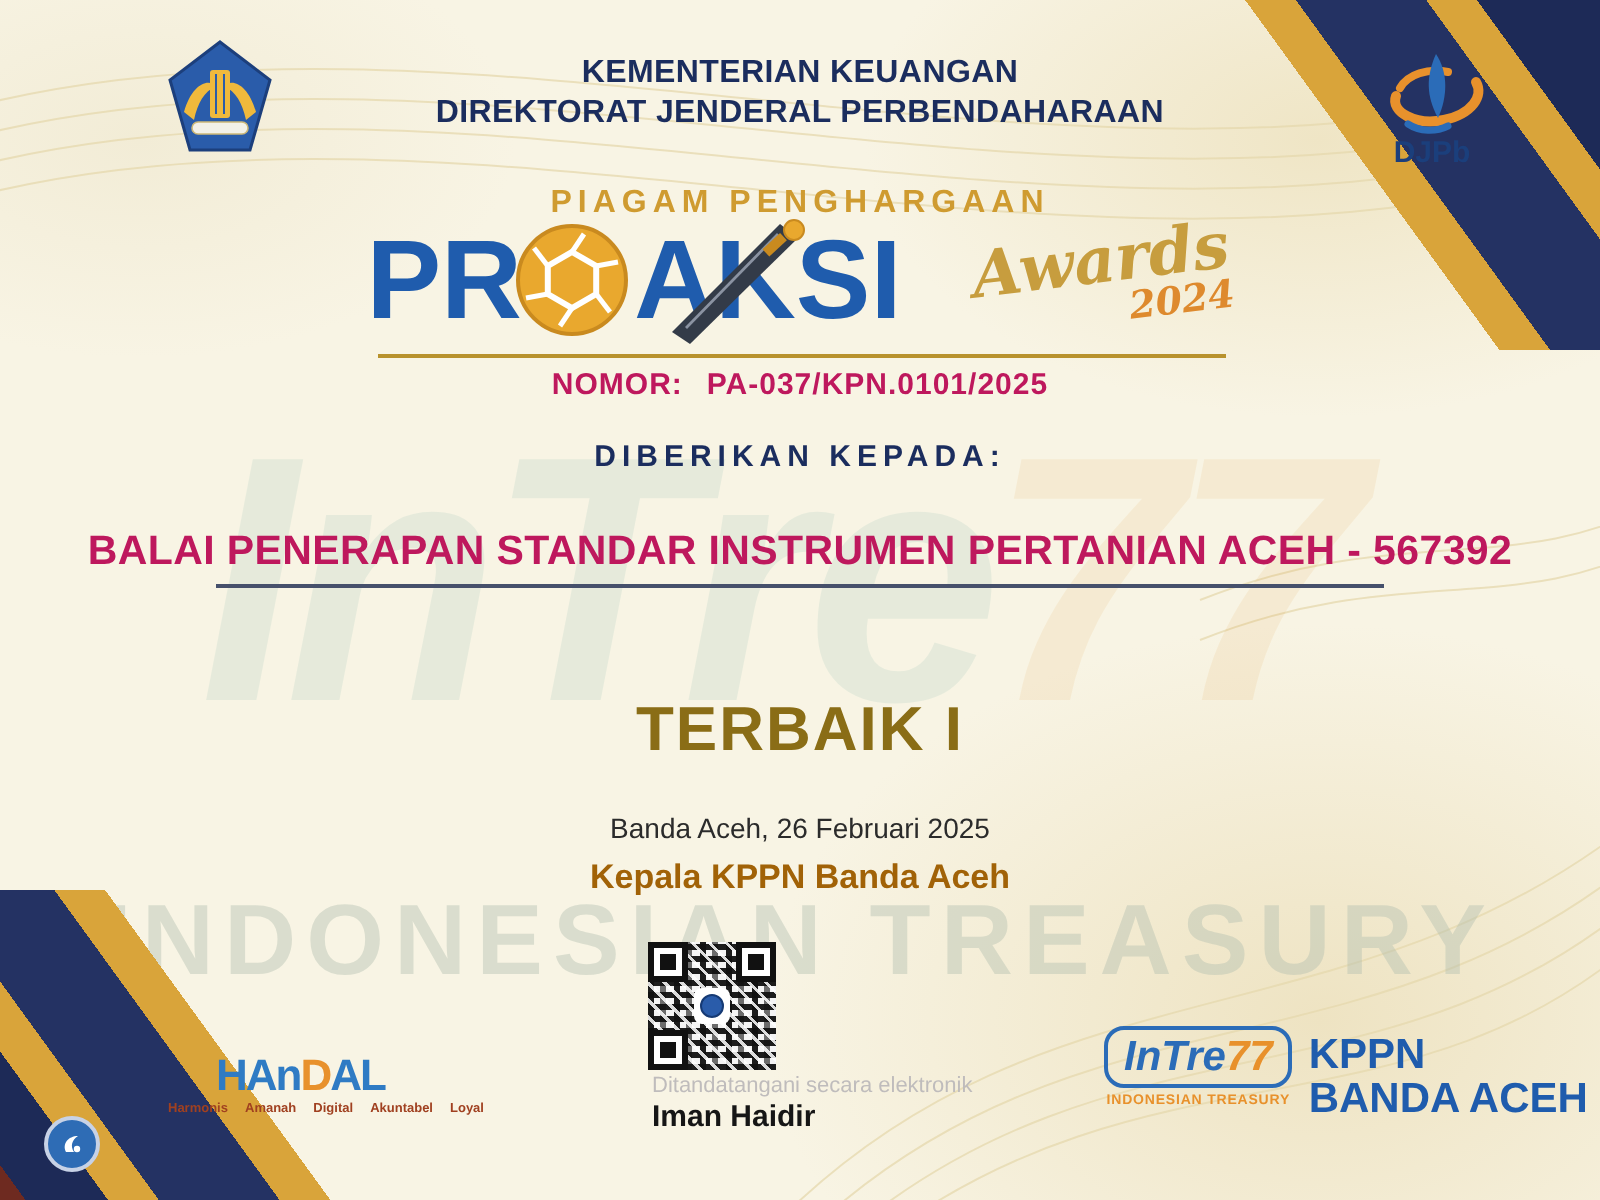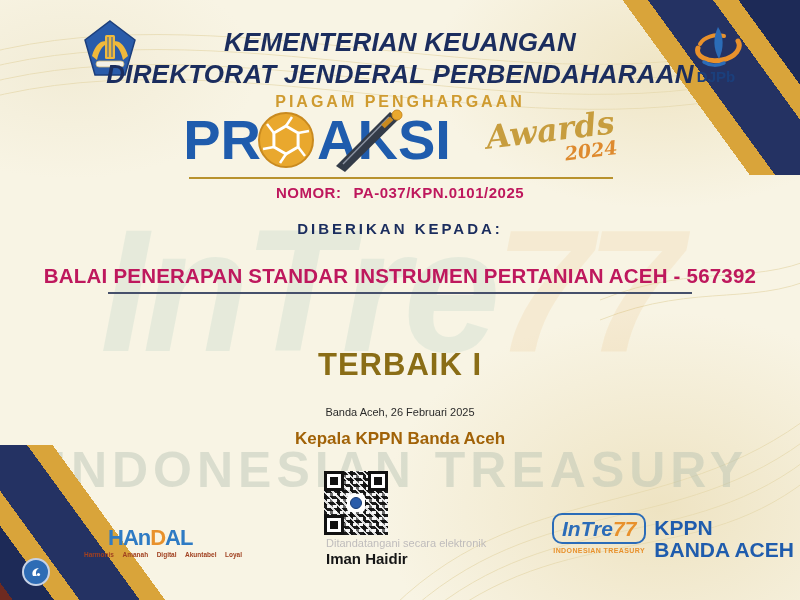--- a/index.html
+++ b/index.html
@@ -28,41 +28,41 @@
 
   
   .wm-logo{position:absolute;left:100px;top:190px;font-size:175px;font-weight:bold;font-style:italic;
     letter-spacing:-6px;opacity:.10;pointer-events:none;white-space:nowrap;}
   .wm-logo .wn{color:#4f9d93;}
   .wm-logo .wy{color:#e09a3a;}
   .wm-text{position:absolute;left:0;right:0;top:441px;text-align:center;font-size:50px;font-weight:bold;
     letter-spacing:5px;color:#b2bfb0;opacity:.42;pointer-events:none;white-space:nowrap;}
 
   
-  .ministry{top:27px;color:#1b2d5e;font-weight:bold;font-size:26px;line-height:1.22;letter-spacing:.2px;font-style:italic;}
+  .ministry{top:27px;color:#1b2d5e;font-weight:bold;font-size:16px;line-height:1.22;letter-spacing:.2px;}
   .djpb-col{left:684px;top:26px;width:64px;display:flex;flex-direction:column;align-items:center;}
   .djpb-label{color:#1b3f7c;font-weight:bold;font-size:15px;margin-top:-2px;}
 
   .award-title{top:93px;color:#cf9b30;font-weight:bold;font-size:16px;letter-spacing:3px;}
 
   .proaksi-row{top:108px;left:0;right:0;display:flex;justify-content:center;align-items:flex-start;gap:4px;}
   .awards-col{margin-top:8px;transform:rotate(-7deg);}
   .awards-script{font-family:"DejaVu Serif",serif;font-style:italic;font-weight:bold;font-size:32px;color:#c79d3e;line-height:.9;}
   .awards-year{font-family:"DejaVu Serif",serif;font-style:italic;font-weight:bold;font-size:19px;color:#de8a2e;text-align:right;margin-top:-1px;}
 
   .gold-line{left:189px;top:177px;width:424px;height:2px;background:#b8922d;}
   .nomor{top:184px;display:flex;justify-content:center;gap:12px;color:#be185d;font-weight:bold;font-size:15px;letter-spacing:.5px;left:0;right:0;}
 
   .given-to{top:220px;color:#1b2d5e;font-weight:bold;font-size:15px;letter-spacing:3px;}
   .recipient{top:264px;color:#be185d;font-weight:bold;font-size:20.5px;letter-spacing:.2px;}
   .underline{left:108px;top:292px;width:584px;height:2px;background:#46506b;}
   .category{top:307px;color:#101010;font-weight:bold;font-size:17px;white-space:pre;}
   .rank{top:347px;color:#8a6d16;font-weight:bold;font-size:31px;letter-spacing:1px;}
 
-  .place-date{top:406px;color:#2b2b2b;font-size:11px;}
+  .place-date{top:406px;color:#2b2b2b;font-size:14px;}
   .signer-title{top:429px;color:#a16207;font-weight:bold;font-size:17px;}
 
   
   .qr{position:absolute;left:324px;top:471px;width:64px;height:64px;background:#f4f4f4;
     background-image:
       repeating-linear-gradient(45deg,rgba(255,255,255,.85) 0 1.5px,transparent 1.5px 6px),
       repeating-linear-gradient(0deg,rgba(17,17,17,.95) 0 3px,transparent 3px 6px),
       repeating-linear-gradient(90deg,rgba(17,17,17,.95) 0 3px,rgba(244,244,244,.95) 3px 6px,rgba(17,17,17,.6) 6px 9px,rgba(244,244,244,.9) 9px 13px);}
   .qf{position:absolute;width:8px;height:8px;background:#111;border:3px solid #fff;outline:3px solid #111;}
   .qf.tl{left:3px;top:3px;} .qf.tr{right:3px;top:3px;} .qf.bl{left:3px;bottom:3px;}

